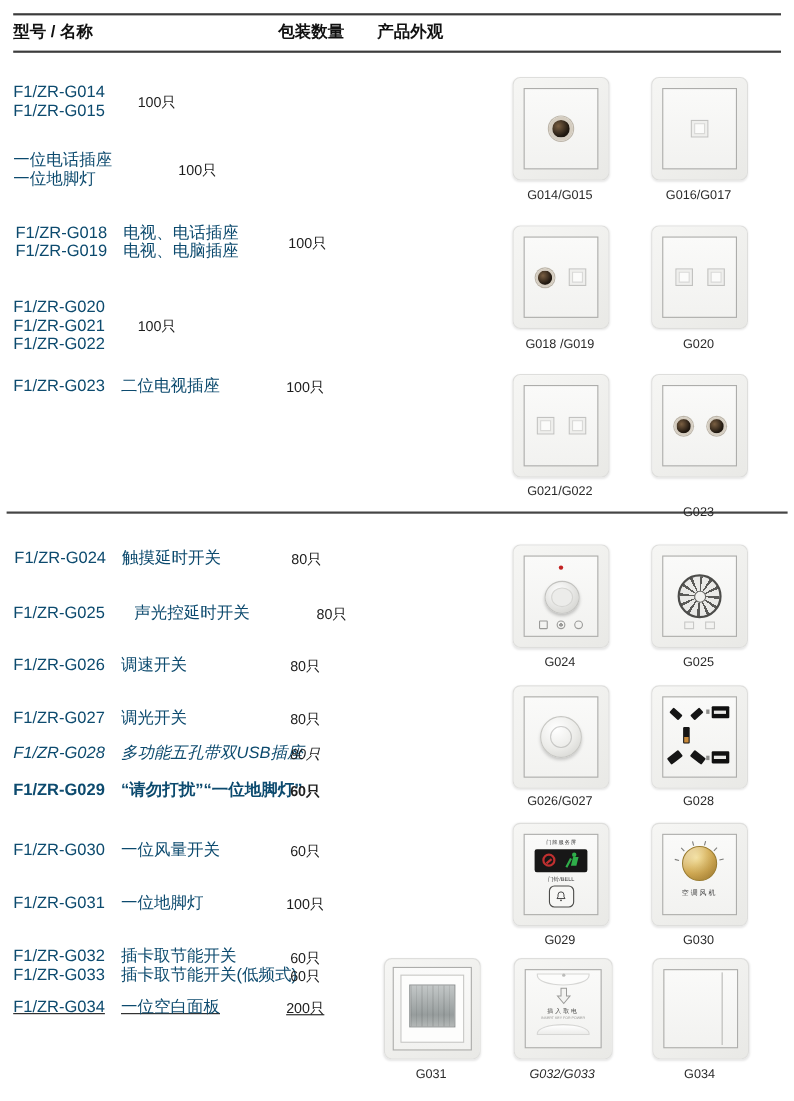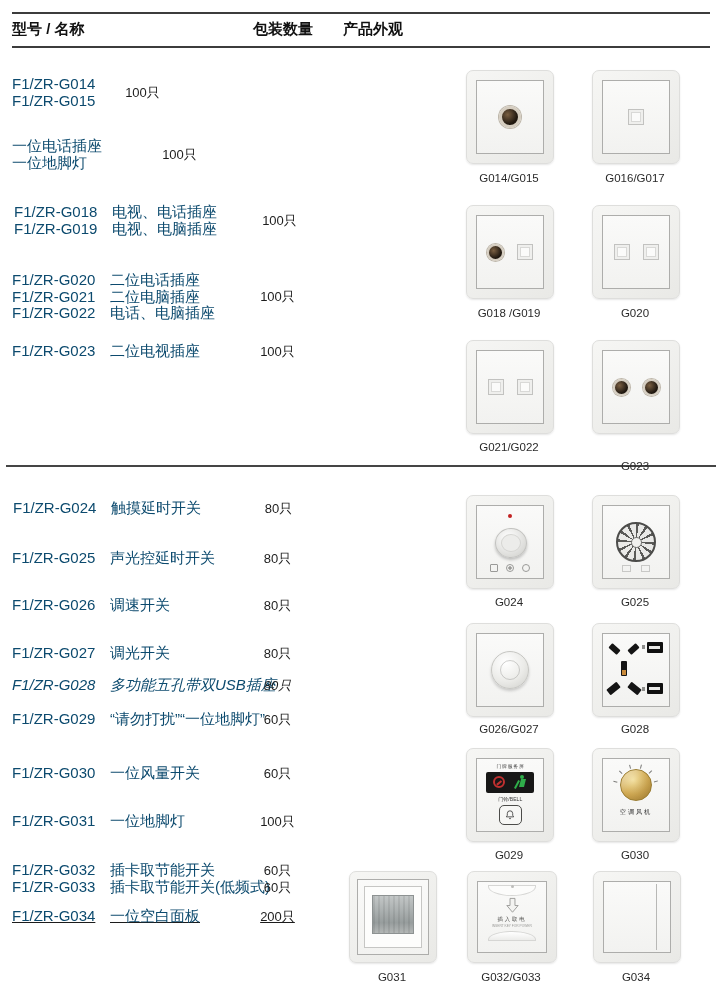--- a/index.html
+++ b/index.html
@@ -142,46 +142,41 @@
         <div>电视、电脑插座</div>
       </div>
     <div class="qcol">100只</div>
   </div>
   <div class="trow" style="top:272px;">
     <div class="mcol">
         <div>F1/ZR-G020</div>
         <div>F1/ZR-G021</div>
         <div>F1/ZR-G022</div>
       </div>
-    <div class="ncol">
-        <div>二位电话插座</div>
-        <div>二位电脑插座</div>
-        <div>电话、电脑插座</div>
-      </div>
     <div class="qcol">100只</div>
   </div>
   <div class="trow" style="top:343px;">
     <div class="mcol">
         <div>F1/ZR-G023</div>
       </div>
     <div class="ncol">
         <div>二位电视插座</div>
       </div>
     <div class="qcol">100只</div>
   </div>
   <div class="trow" style="top:500px;justify-content:center;">
     <div class="mcol">
         <div>F1/ZR-G024</div>
       </div>
     <div class="ncol">
         <div>触摸延时开关</div>
       </div>
     <div class="qcol">80只</div>
   </div>
-  <div class="trow" style="top:550px;">
+  <div class="trow" style="top:550px;gap:12px;">
     <div class="mcol">
         <div>F1/ZR-G025</div>
       </div>
     <div class="ncol">
         <div>声光控延时开关</div>
       </div>
     <div class="qcol">80只</div>
   </div>
   <div class="trow" style="top:597px;">
     <div class="mcol">
@@ -203,21 +198,21 @@
   </div>
   <div class="trow" style="top:677px;font-style:italic;">
     <div class="mcol">
         <div>F1/ZR-G028</div>
       </div>
     <div class="ncol">
         <div>多功能五孔带双USB插座</div>
       </div>
     <div class="qcol">80只</div>
   </div>
-  <div class="trow" style="top:711px;">
+  <div class="trow" style="top:711px;font-weight:bold;">
     <div class="mcol">
         <div>F1/ZR-G029</div>
       </div>
     <div class="ncol">
         <div>“请勿打扰”“一位地脚灯”</div>
       </div>
     <div class="qcol">60只</div>
   </div>
   <div class="trow" style="top:765px;">
     <div class="mcol">
@@ -432,21 +427,21 @@
         <div class="notch"></div>
         <svg width="15" height="17" viewBox="0 0 20 24" style="margin-top:1px;">
           <path d="M6.5 2 h7 v10 h4.5 L10 21.5 2 12 h4.5 z" fill="#f3f3f1" stroke="#9a9a98" stroke-width="1.3"></path>
         </svg>
         <div class="instext">插入取电</div>
         <div class="inssub">INSERT KEY FOR POWER</div>
         <div class="cardslot"></div>
       </div>
     </div>
   </div>
-  <div class="cap" style="left:467px;top:971px;width:88px;">G032/G033</div>
+  <div class="cap" style="left:467px;top:971px;width:88px;font-style:italic;">G032/G033</div>
 
   <div class="plate" style="left:593px;top:871px;width:86px;height:90px;">
     <div class="pin">
         <div class="vline"></div>
       </div>
   </div>
   <div class="cap" style="left:593px;top:971px;width:86px;">G034</div>
 
 </div>
 

